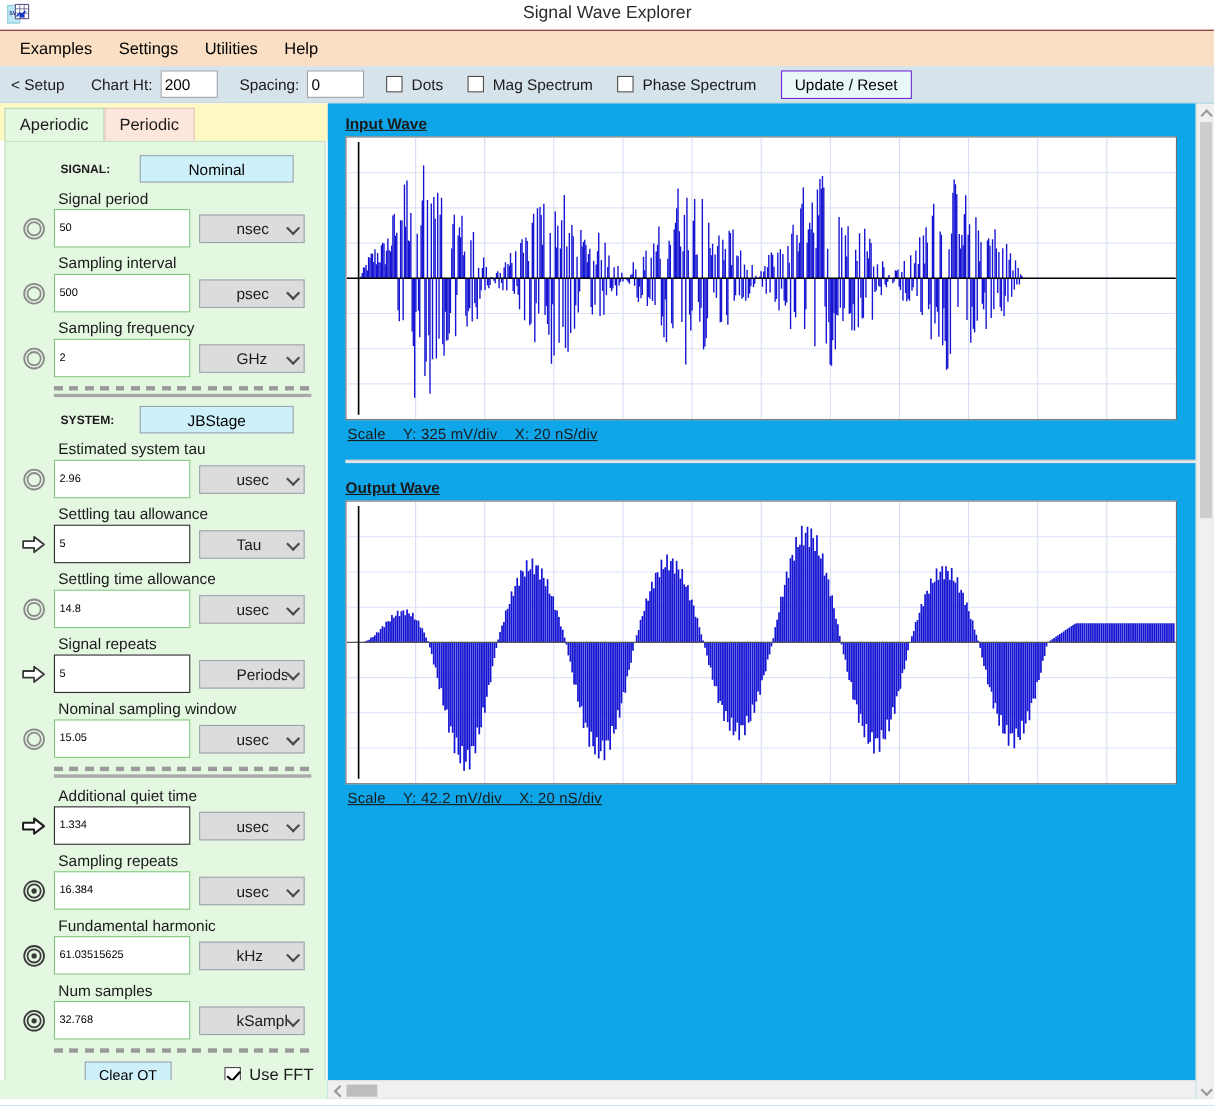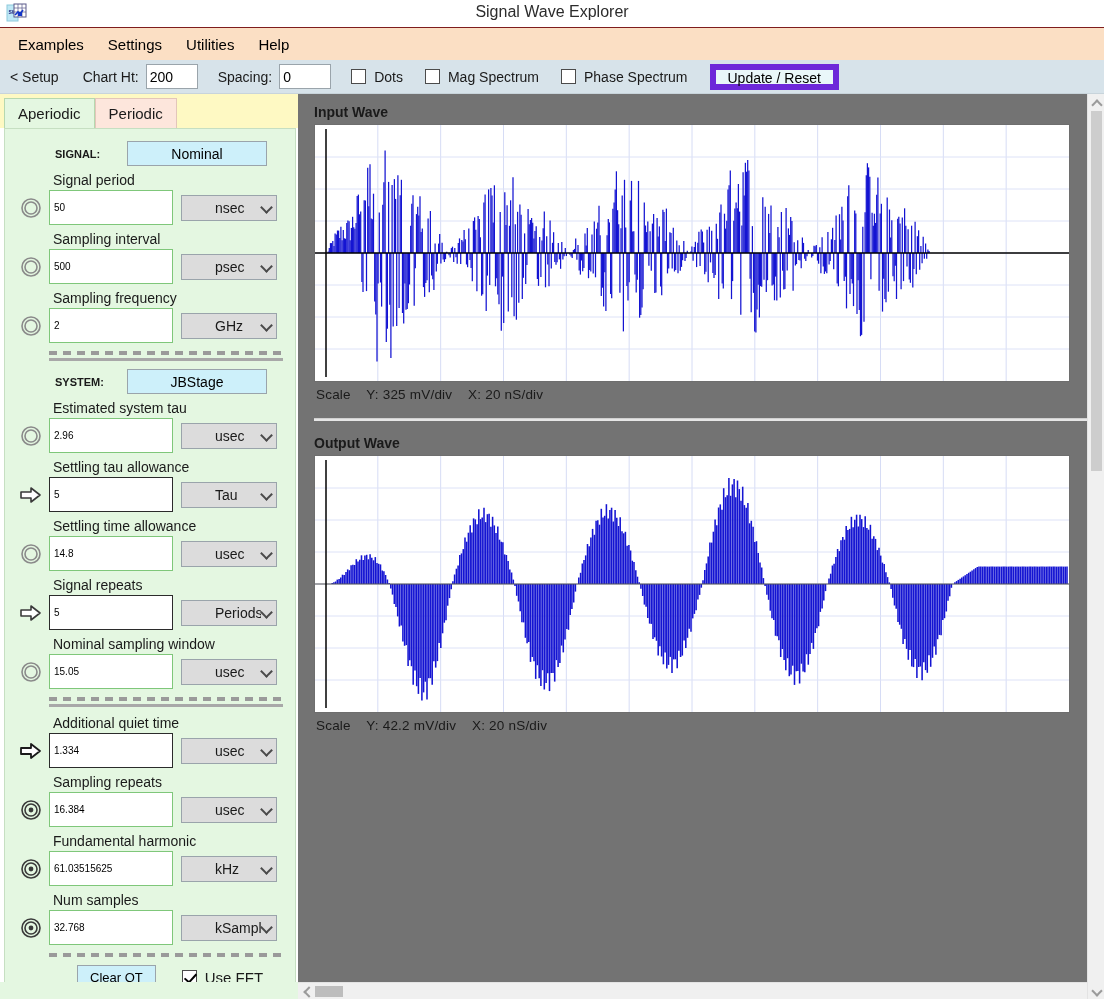--- a/index.html
+++ b/index.html
@@ -90,21 +90,21 @@
     content: "";
     position: absolute; left: 4px; top: 0px;
     width: 5px; height: 10px;
     border: solid #000; border-width: 0 2px 2px 0;
     transform: rotate(42deg);
   }
   .tb-btn {
     height: 26px;
     padding: 0 12px;
     background: #e9f7f9;
-    border: 6px solid #6d28d9;
+    border: 1px solid #6d28d9;
     font-family: "Liberation Sans", sans-serif;
     font-size: 14px;
     cursor: pointer;
   }
 
   
   .main {
     position: relative;
     height: 905px;
     display: flex;
@@ -216,21 +216,21 @@
     height: 4px;
     background: repeating-linear-gradient(to right, #9a9a9a 0 8px, transparent 8px 14px);
   }
   .divider .solid {
     height: 3px; margin-top: 3px;
     background: #a8a8a8;
   }
 
   .btnrow {
     display: flex; align-items: center;
-    margin-left: 36px; margin-top: 8px;
+    margin-left: 36px; margin-top: 8px; justify-content: space-between;
   }
   .smallbtn {
     height: 25px; padding: 0 12px;
     background: #cdf0fa;
     border: 1px solid #9aa4ab;
     font-family: "Liberation Sans", sans-serif;
     font-size: 13px;
     cursor: pointer;
   }
   .bigbtn {
@@ -250,23 +250,24 @@
     font-style: italic; font-weight: bold; font-size: 13px;
     background: #ffffff;
     margin-right: 8px;
     cursor: pointer;
   }
 
   
   .rightcol {
     flex: 1;
     position: relative;
-    background: #737373;
+    background: #0ea5e9;
     padding: 10px 4px 0 16px;
     overflow: hidden;
+    text-decoration: underline;
   }
   .chart-title {
     font-weight: bold; font-size: 14px;
     margin-bottom: 4px;
   }
   .plotbox {
     position: relative;
     width: 756px; height: 258px;
     border: 1px solid #6e6e6e;
     background: #ffffff;

